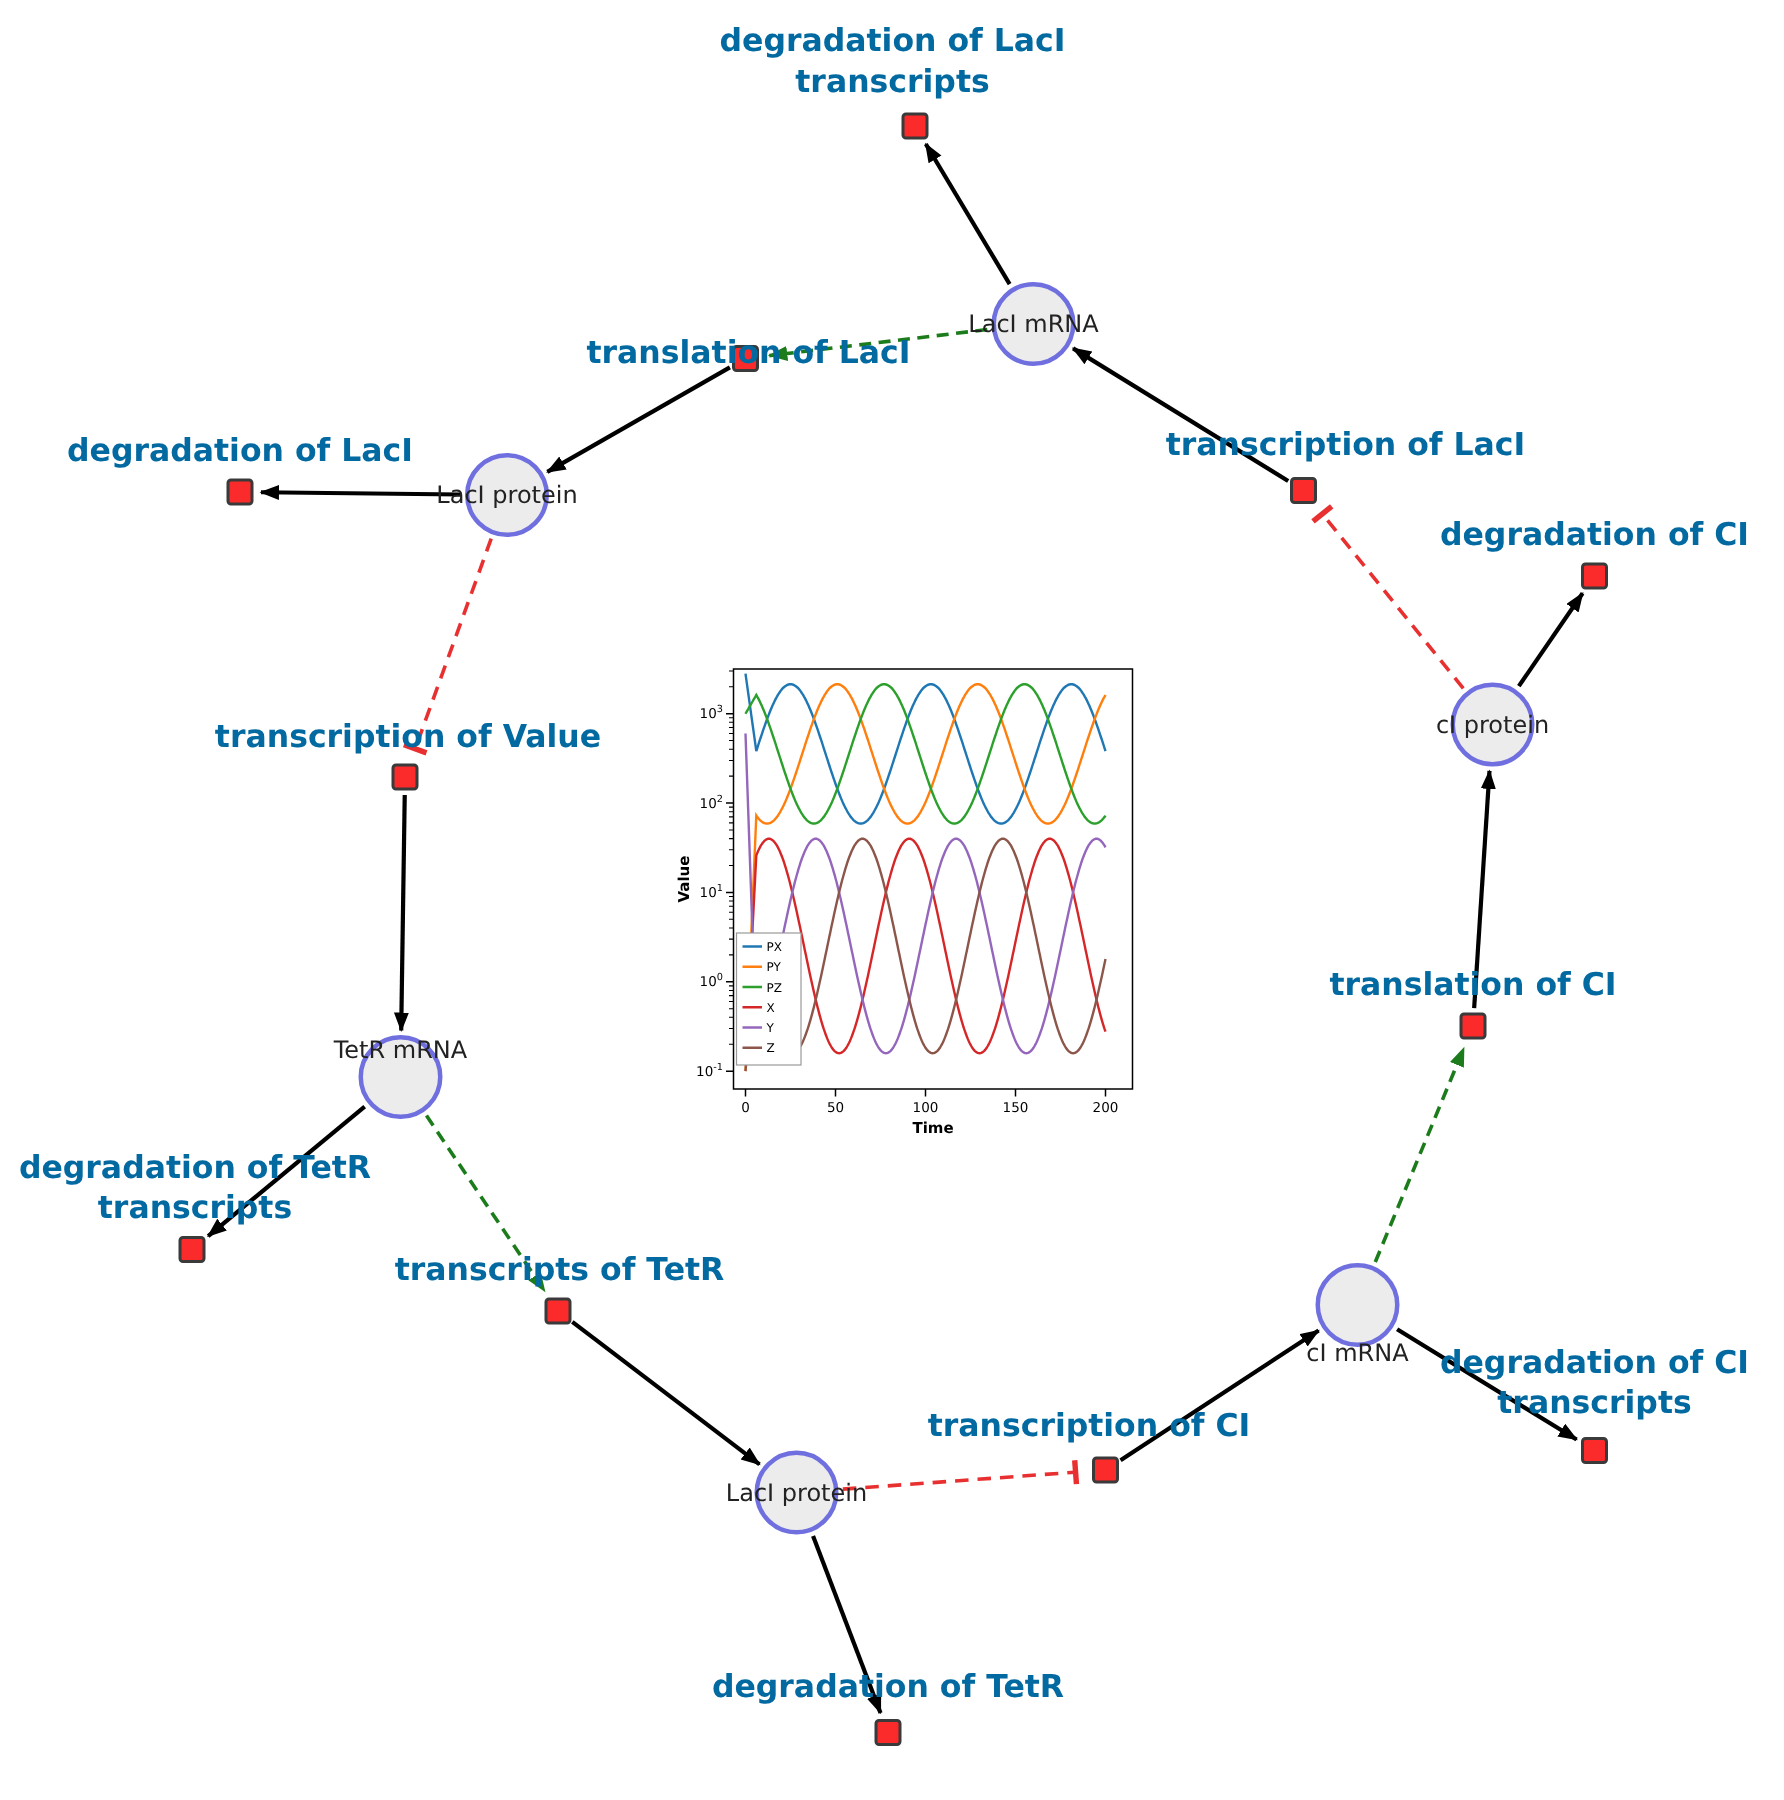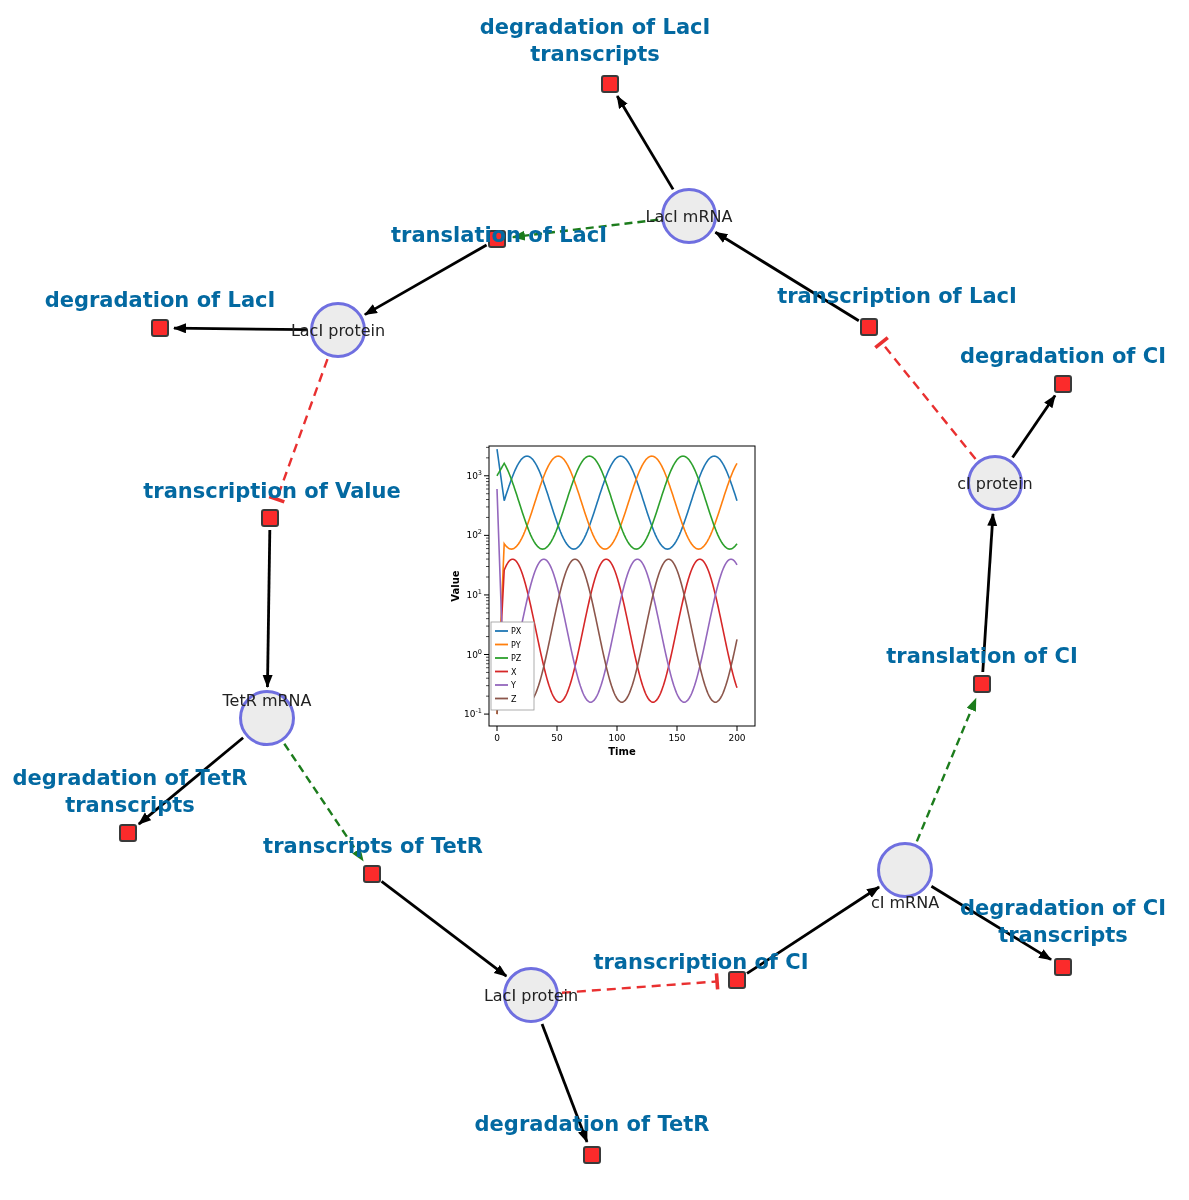--- a/index.html
+++ b/index.html
@@ -97,21 +97,21 @@
       <div class="reaction-node" style="left: 119px; top: 824px;"></div>
       <div class="reaction-label" style="left: 130px; top: 765px;">
         <div>degradation of TetR</div>
         <div>transcripts</div>
       </div>
       <div class="reaction-node" style="left: 363px; top: 865px;"></div>
       <div class="reaction-label" style="left: 373px; top: 833px;">
         <div>transcripts of TetR</div>
       </div>
       <div class="reaction-node" style="left: 728px; top: 971px;"></div>
-      <div class="reaction-label" style="left: 701px; top: 937px; margin-top: 12px;">
+      <div class="reaction-label" style="left: 726px; top: 937px;">
         <div>transcription of CI</div>
       </div>
       <div class="reaction-node" style="left: 1054px; top: 958px;"></div>
       <div class="reaction-label" style="left: 1063px; top: 895px;">
         <div>degradation of CI</div>
         <div>transcripts</div>
       </div>
       <div class="reaction-node" style="left: 583px; top: 1146px;"></div>
       <div class="reaction-label" style="left: 592px; top: 1111px;">
         <div>degradation of TetR</div>

